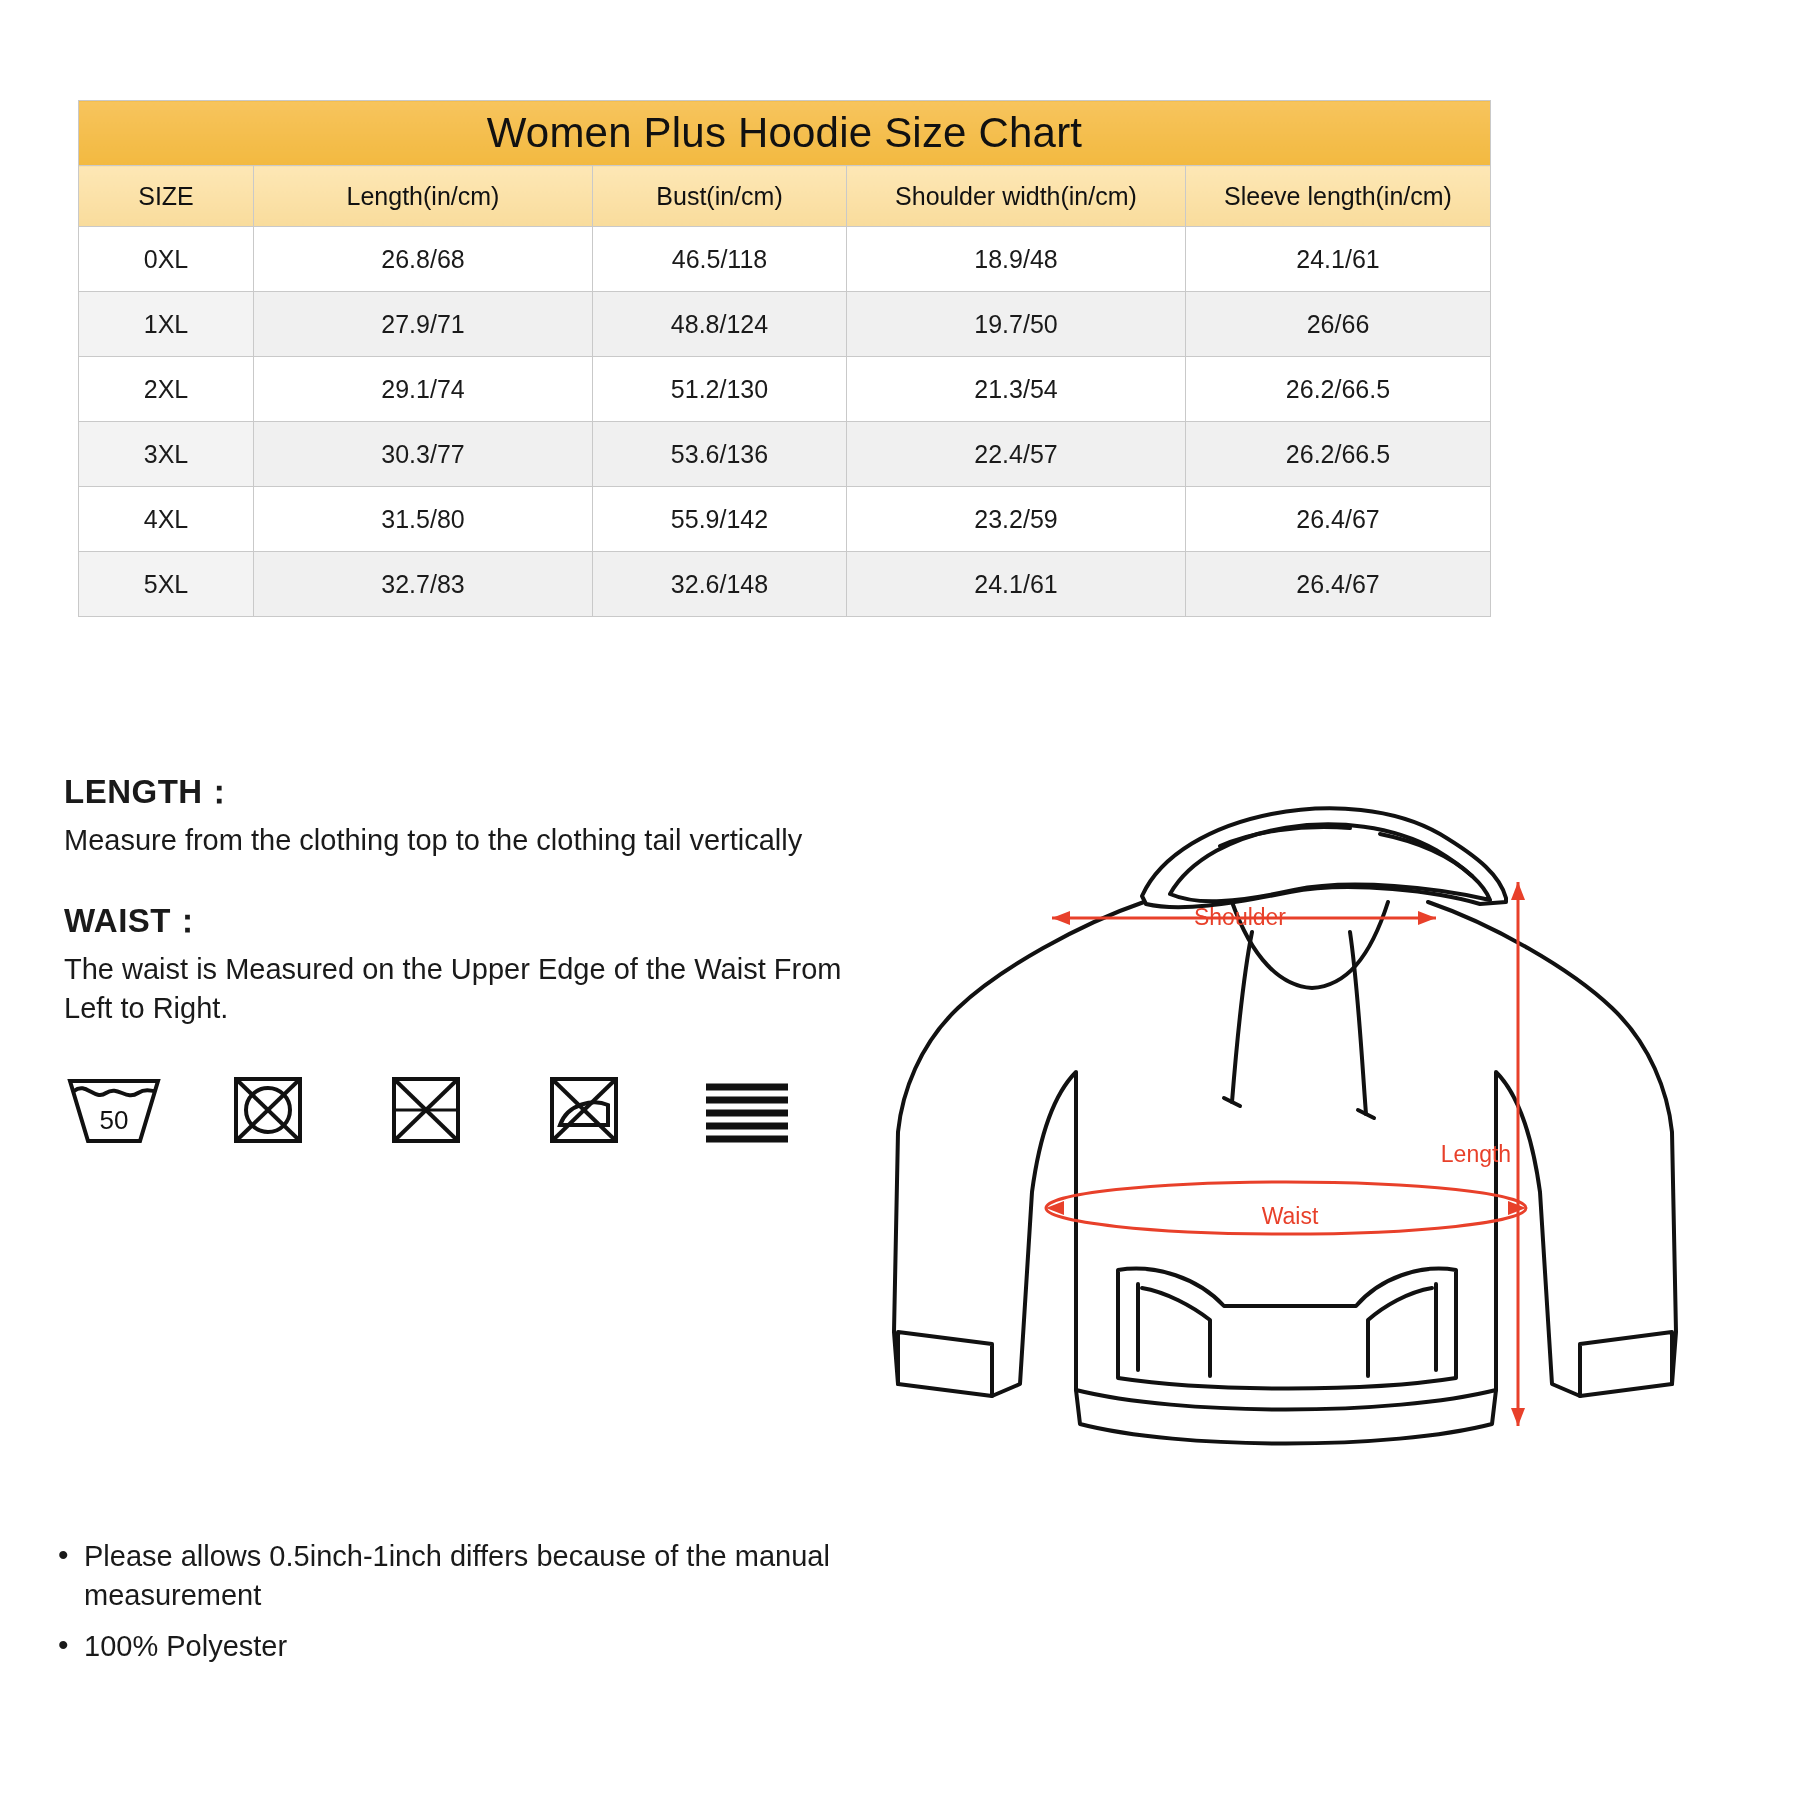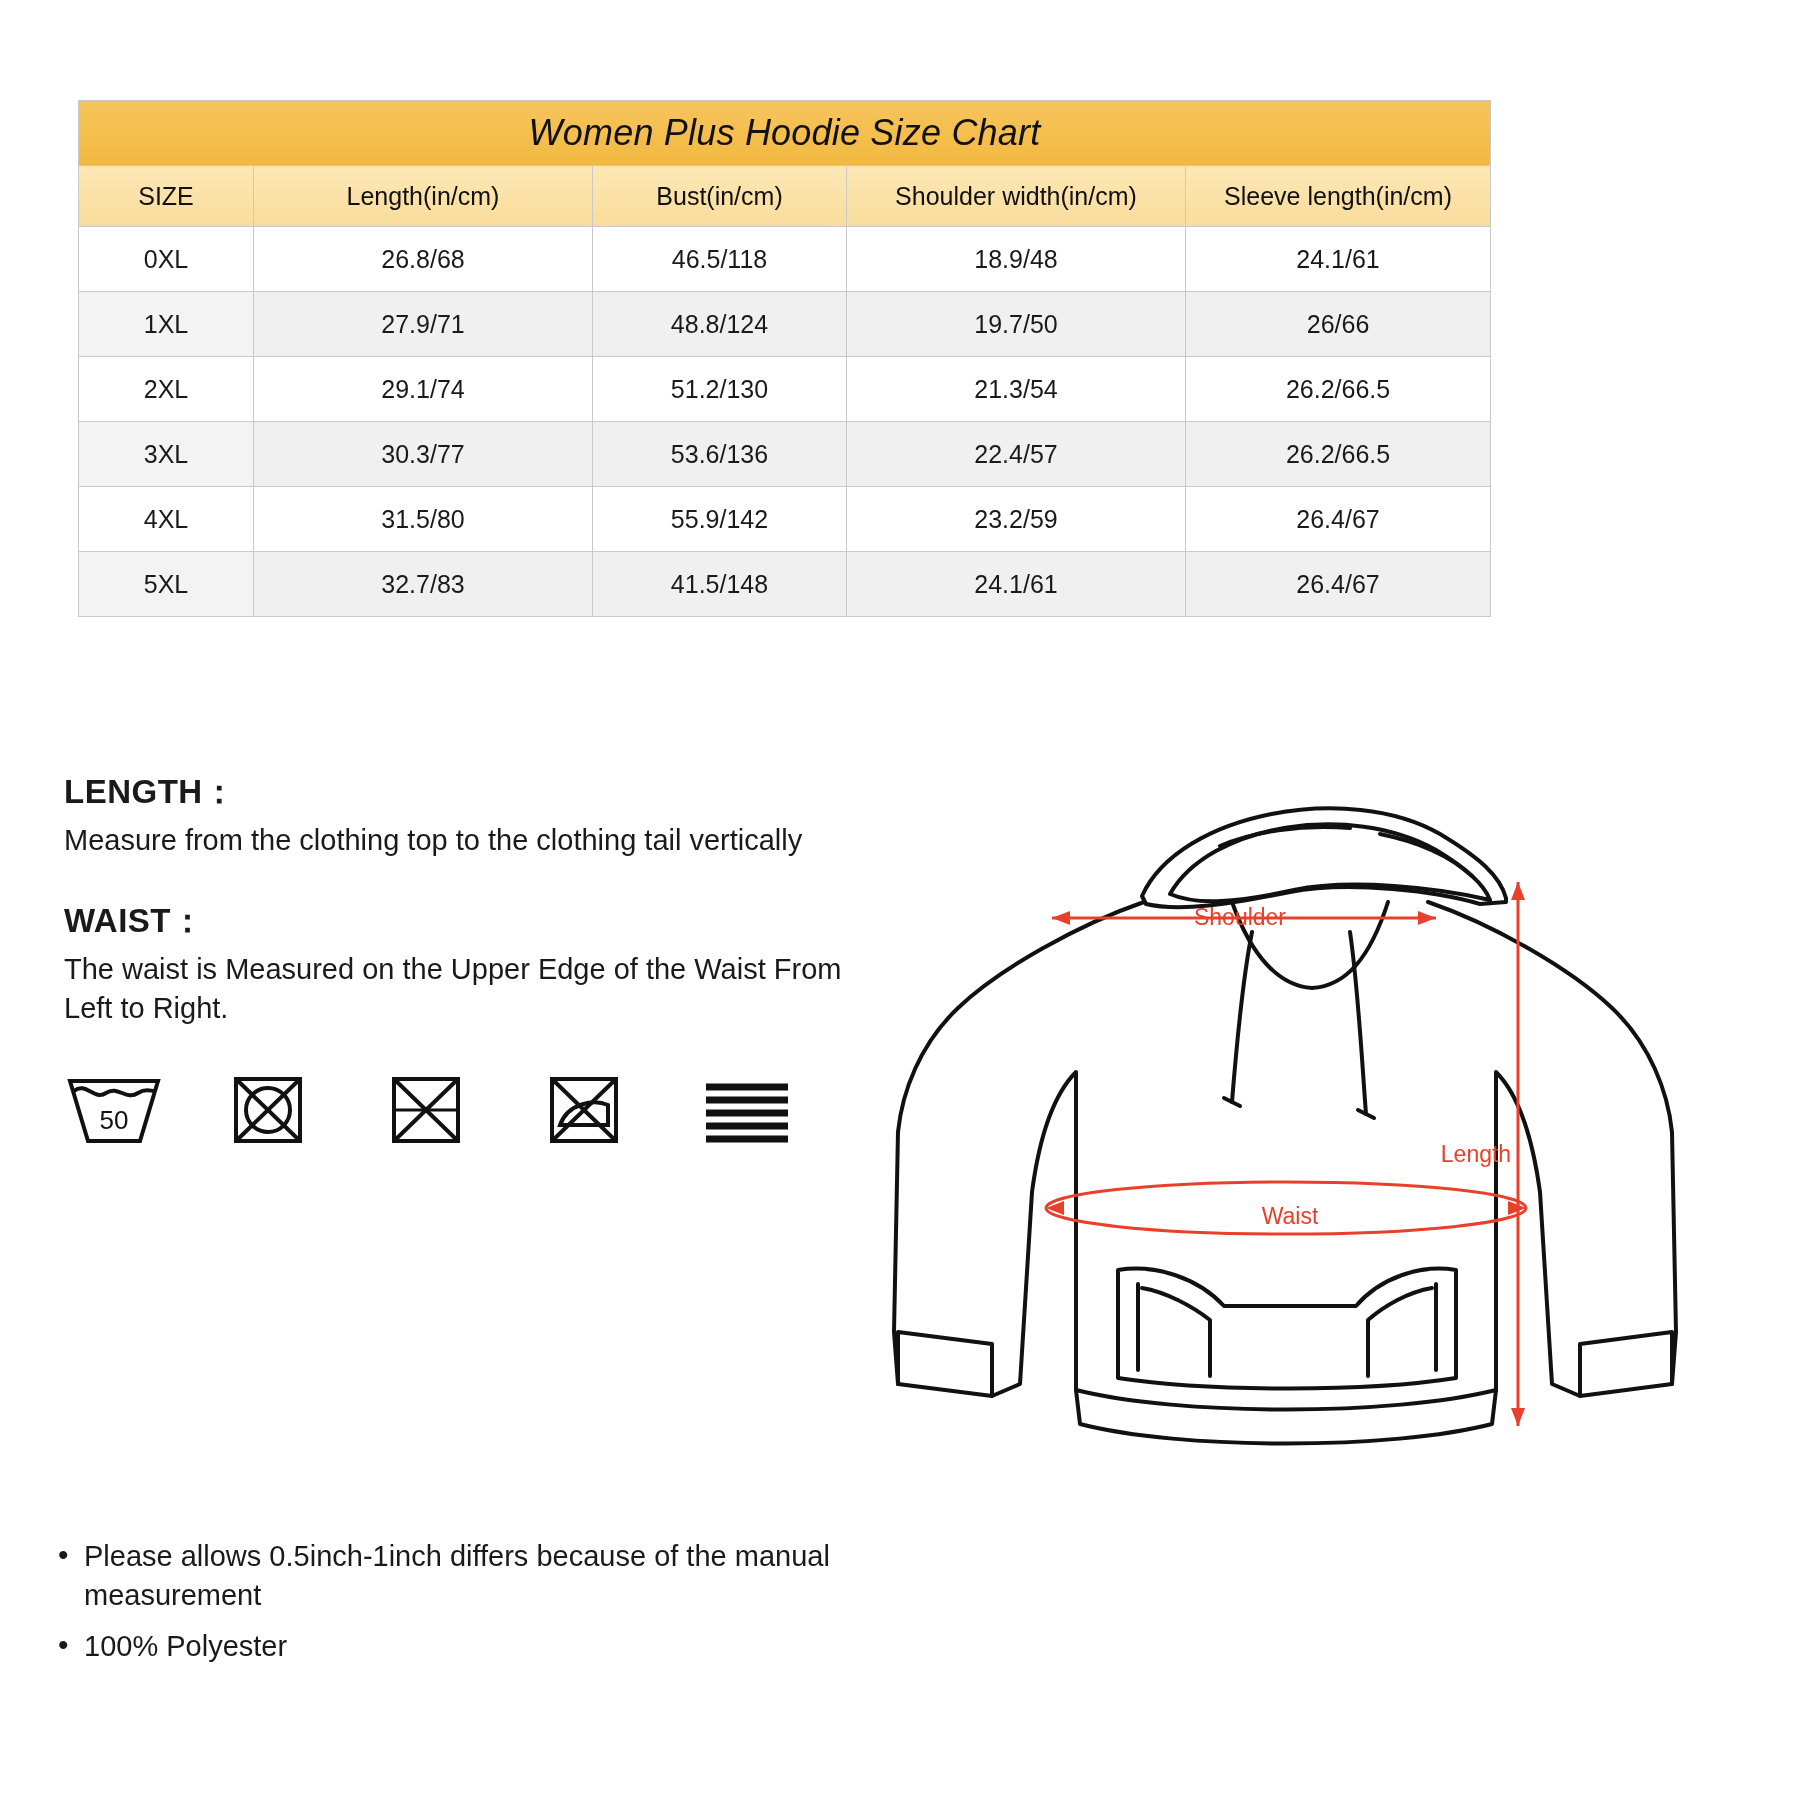--- a/index.html
+++ b/index.html
@@ -29,26 +29,25 @@
     table-layout: fixed;
   }
   table.size-chart td, table.size-chart th {
     border: 1px solid #c9c9c9;
     text-align: center;
     font-weight: normal;
   }
   .chart-title {
     background: #f5bf52;
     background: linear-gradient(180deg, #f7c45d 0%, #f2b940 100%);
-    font-size: 36px;
+    font-size: 42px;
     font-weight: bold;
     color: #111;
     height: 62px;
     letter-spacing: 0.2px;
-    font-style: italic;
   }
   .chart-head th {
     background: #fbe2a8;
     background: linear-gradient(180deg, #fde7b5 0%, #f9dc9c 100%);
     font-size: 25px;
     font-weight: bold;
     height: 58px;
     color: #111;
   }
   .chart-head th.size-col {
@@ -199,21 +198,21 @@
       <tr>
         <td class="size-cell">4XL</td>
         <td>31.5/80</td>
         <td>55.9/142</td>
         <td>23.2/59</td>
         <td>26.4/67</td>
       </tr>
       <tr class="alt">
         <td class="size-cell">5XL</td>
         <td>32.7/83</td>
-        <td>41.5/148</td>
+        <td>32.6/148</td>
         <td>24.1/61</td>
         <td>26.4/67</td>
       </tr>
     </tbody>
   </table>
 </div>
 
 <div class="info">
   <h3>LENGTH：</h3>
   <p>Measure from the clothing top to the clothing tail vertically</p>

